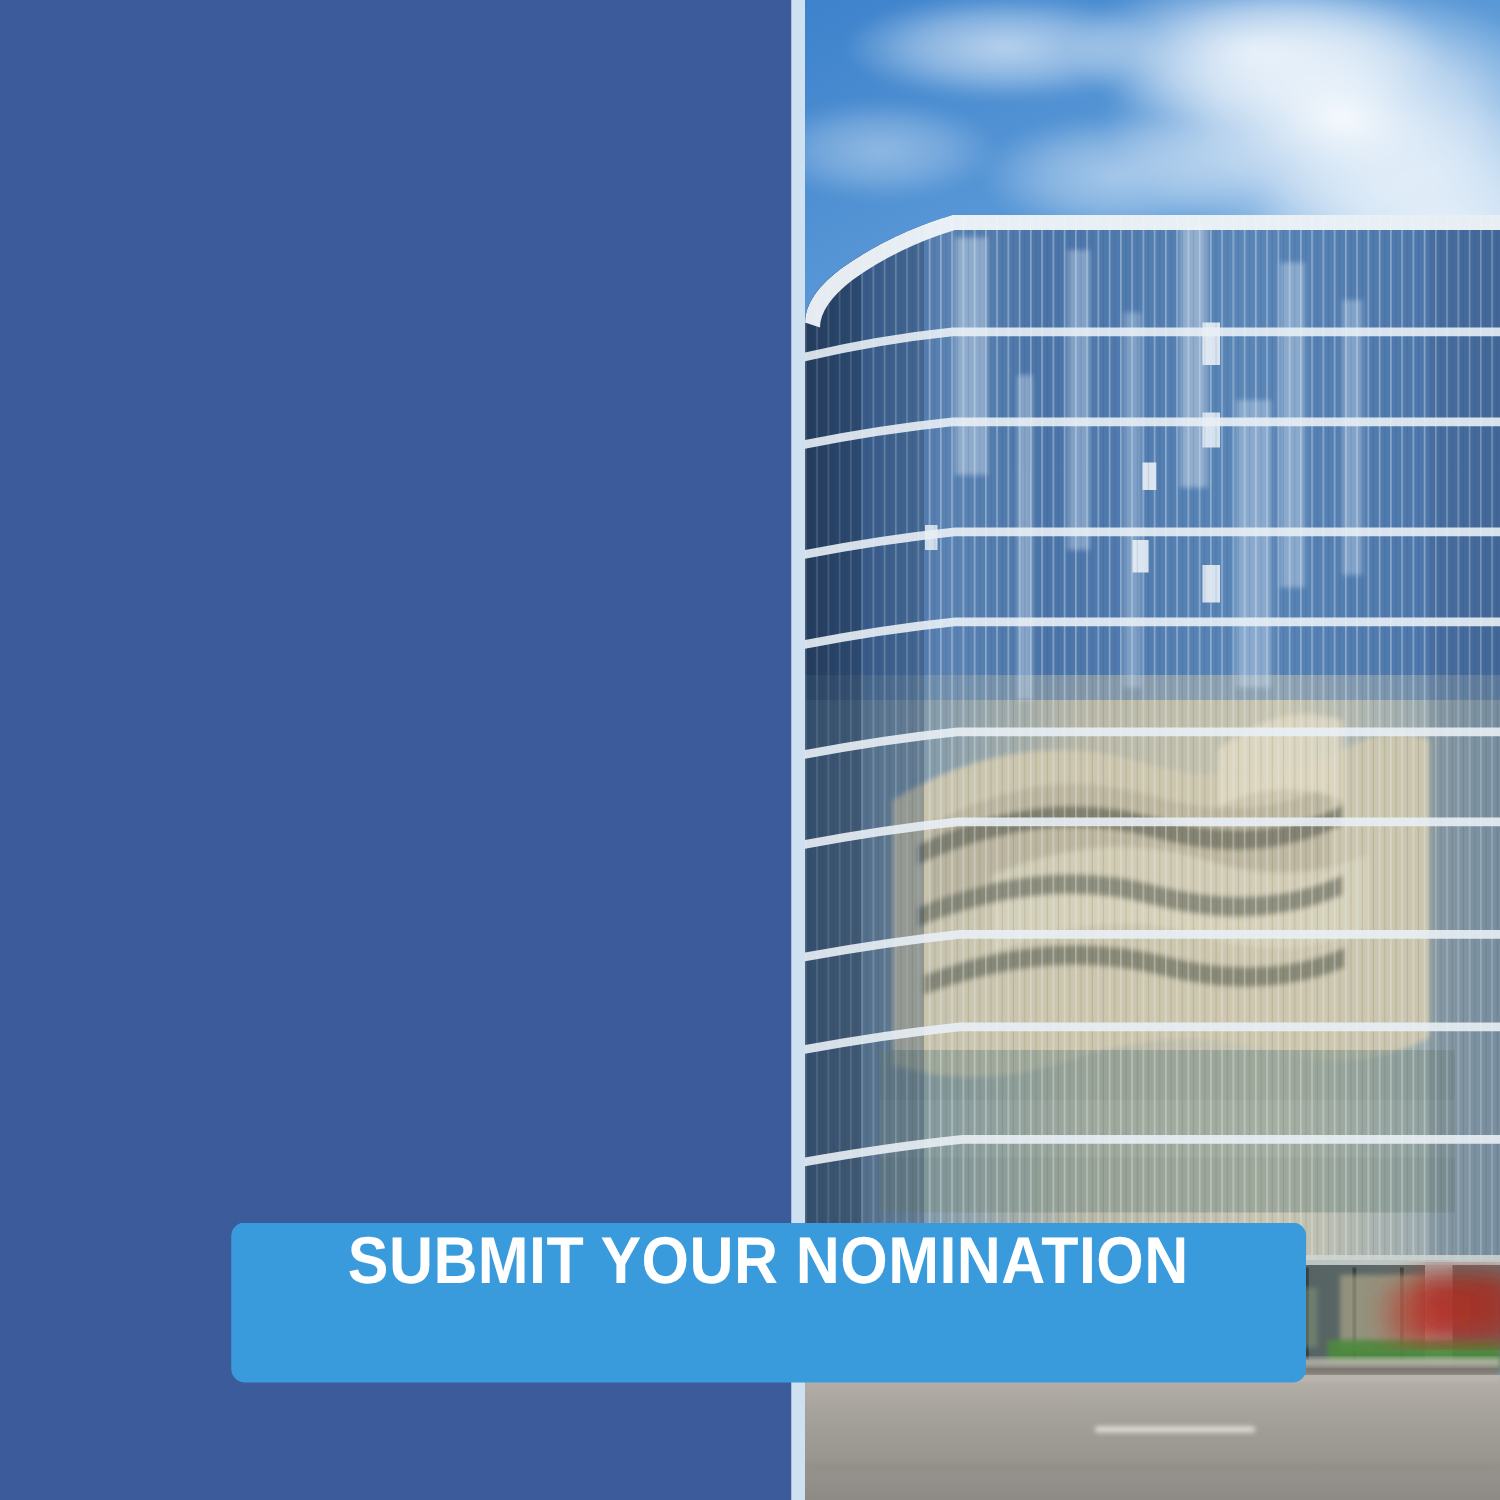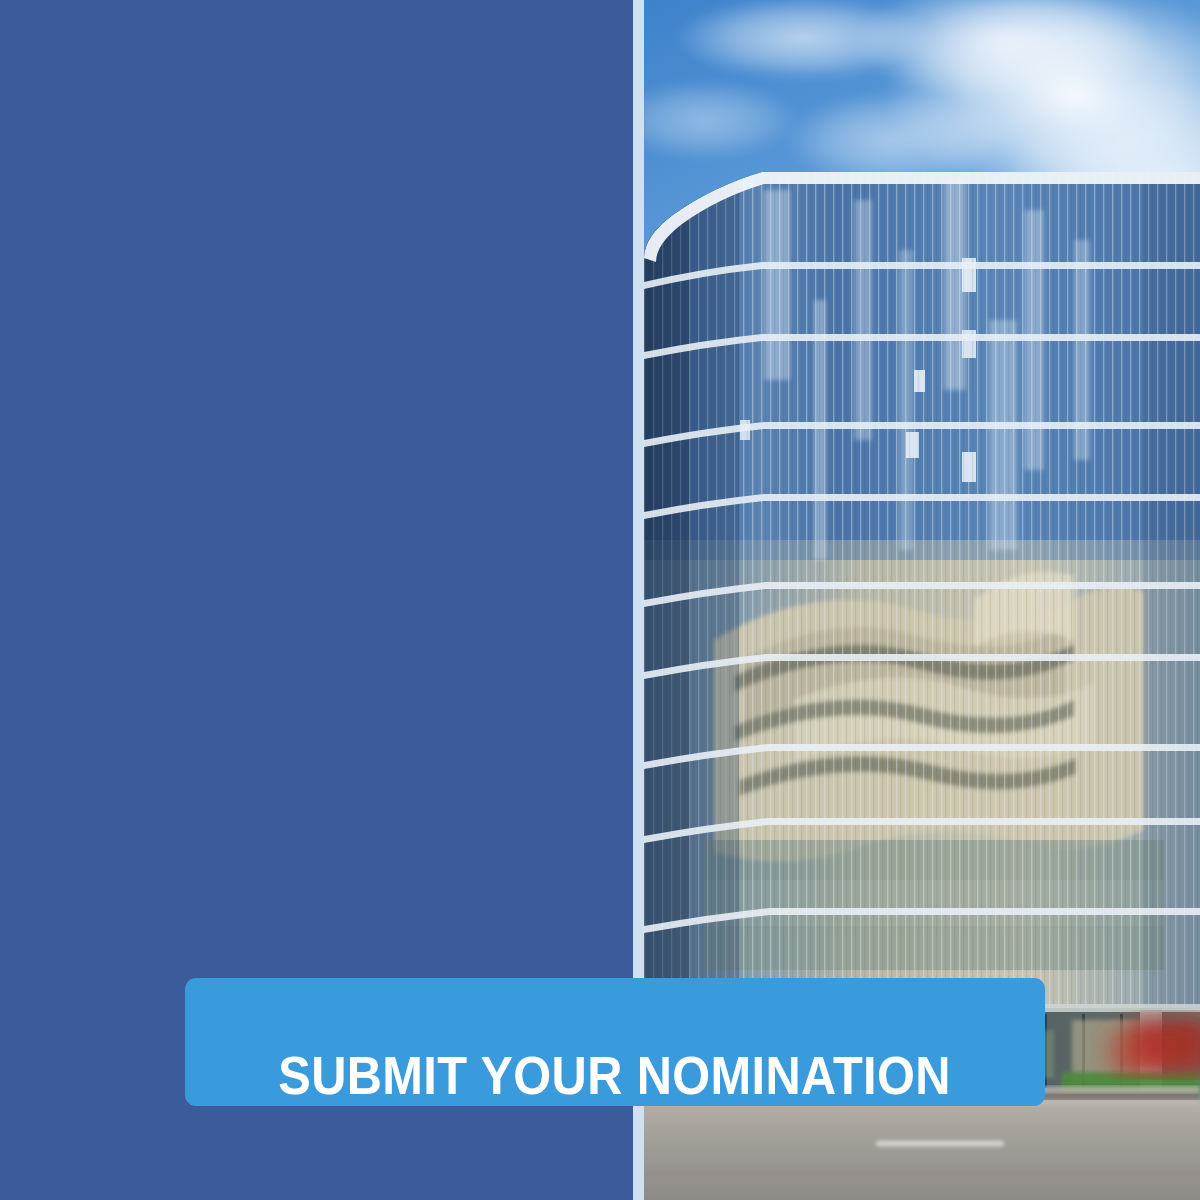--- a/index.html
+++ b/index.html
@@ -85,21 +85,21 @@
   }
   .subhead .sh-line { display:block; white-space:nowrap; }
 
   
   .cta-button {
     position:absolute; left:185px; top:978px;
     width:860px; height:128px;
     background:#3a9bdc;
     border-radius:11px;
     z-index:6;
-    display:flex; align-items:flex-end; justify-content:center;
+    display:flex; align-items:flex-start; justify-content:center;
     cursor:pointer;
   }
   .cta-label {
     color:#ffffff;
     font-weight:bold;
     font-size:53px;
     letter-spacing:0.4px;
     transform:scaleX(0.92);
     white-space:nowrap;
   }

